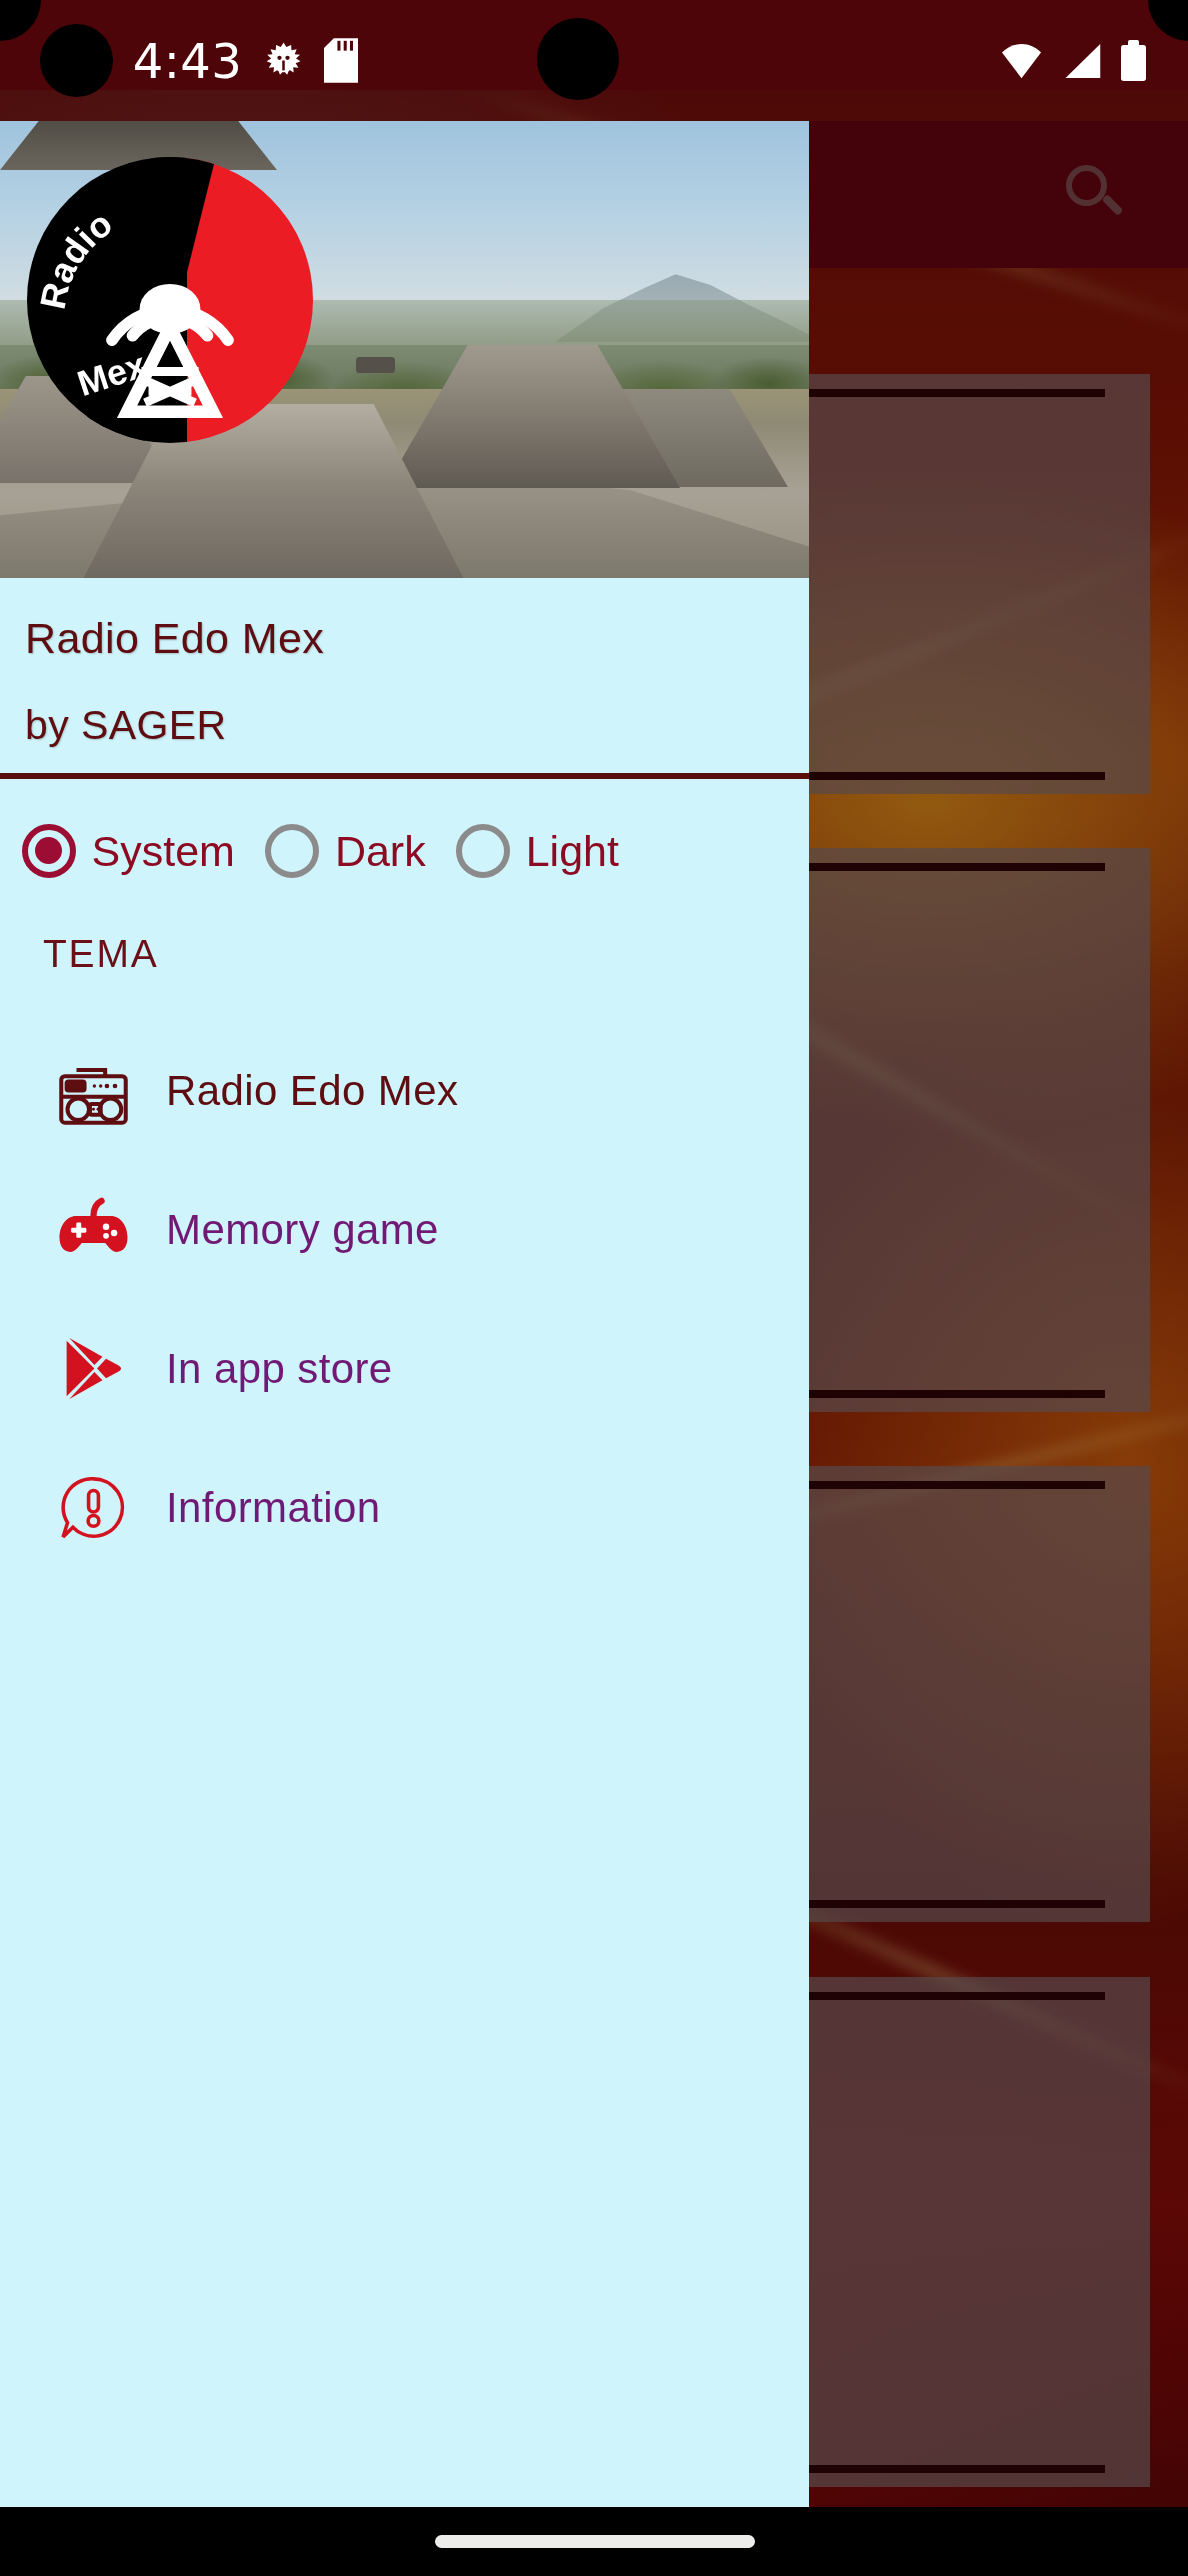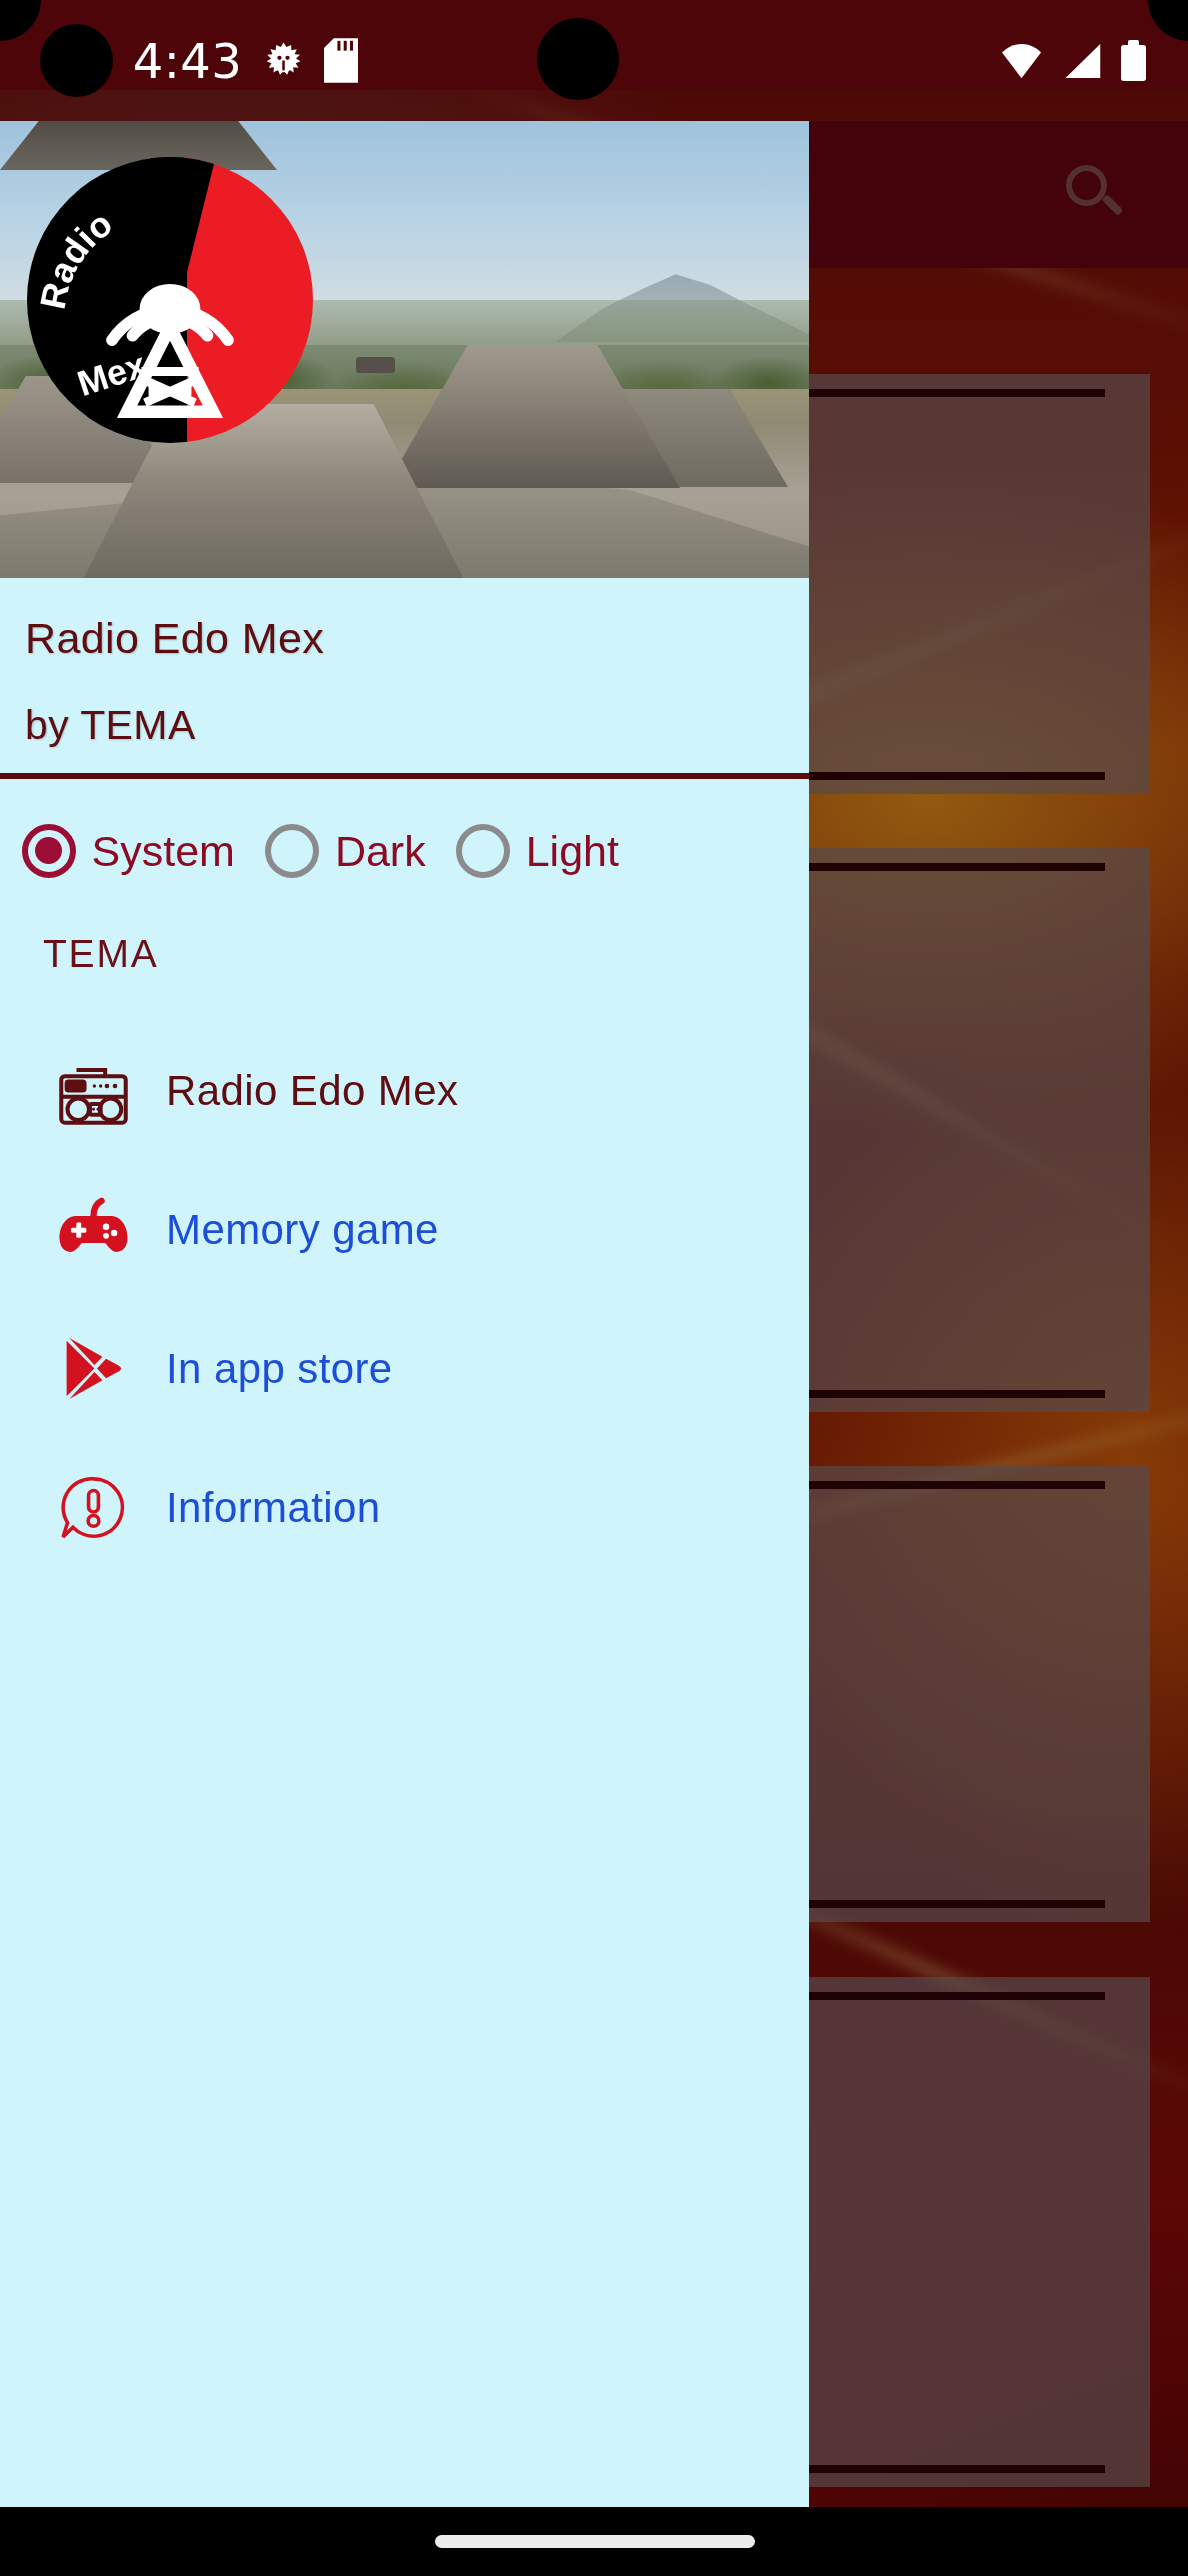--- a/index.html
+++ b/index.html
@@ -244,21 +244,21 @@
 
   
   #drawer-menu { margin-top:45px; }
   .menu-item {
     display:flex; align-items:center;
     height:139px; padding-left:55px;
   }
   .menu-item .mi-ic { width:77px; height:77px; margin-right:34px; flex:0 0 auto; }
   .menu-item .mi-lbl { font-size:42px; letter-spacing:0.4px; }
   .menu-item.dark .mi-lbl { color:#5e0d11; }
-  .menu-item.red  .mi-lbl { color:#1d4ed8; }
+  .menu-item.red  .mi-lbl { color:#701a75; }
 
   
   #nav-bar {
     position:absolute; left:0; bottom:0; width:1189px; height:69px;
     background:#000; z-index:50;
     display:flex; align-items:center; justify-content:center;
   }
   #nav-pill { width:320px; height:13.4px; border-radius:8px; background:#ececea; }
 </style>
 </head>
@@ -337,21 +337,21 @@
           <text font-family="'Liberation Sans',sans-serif" font-size="40" fill="#ffffff" font-weight="bold">
             <textPath href="#arcTop" startOffset="4%">Radio</textPath>
           </text>
           <text x="62" y="268" font-family="'Liberation Sans',sans-serif" font-size="40" fill="#ffffff" font-weight="bold" transform="rotate(-18 62 268)">Mex</text>
         </svg>
       </div>
     </div>
 
     <div id="drawer-titles">
       <div class="t1">Radio Edo Mex</div>
-      <div class="t2">by TEMA</div>
+      <div class="t2">by SAGER</div>
     </div>
 
     <div id="theme-row">
       <div class="theme-opt">
         <div class="radio on"></div>
         <div class="lbl">System</div>
       </div>
       <div class="theme-opt">
         <div class="radio"></div>
         <div class="lbl">Dark</div>

